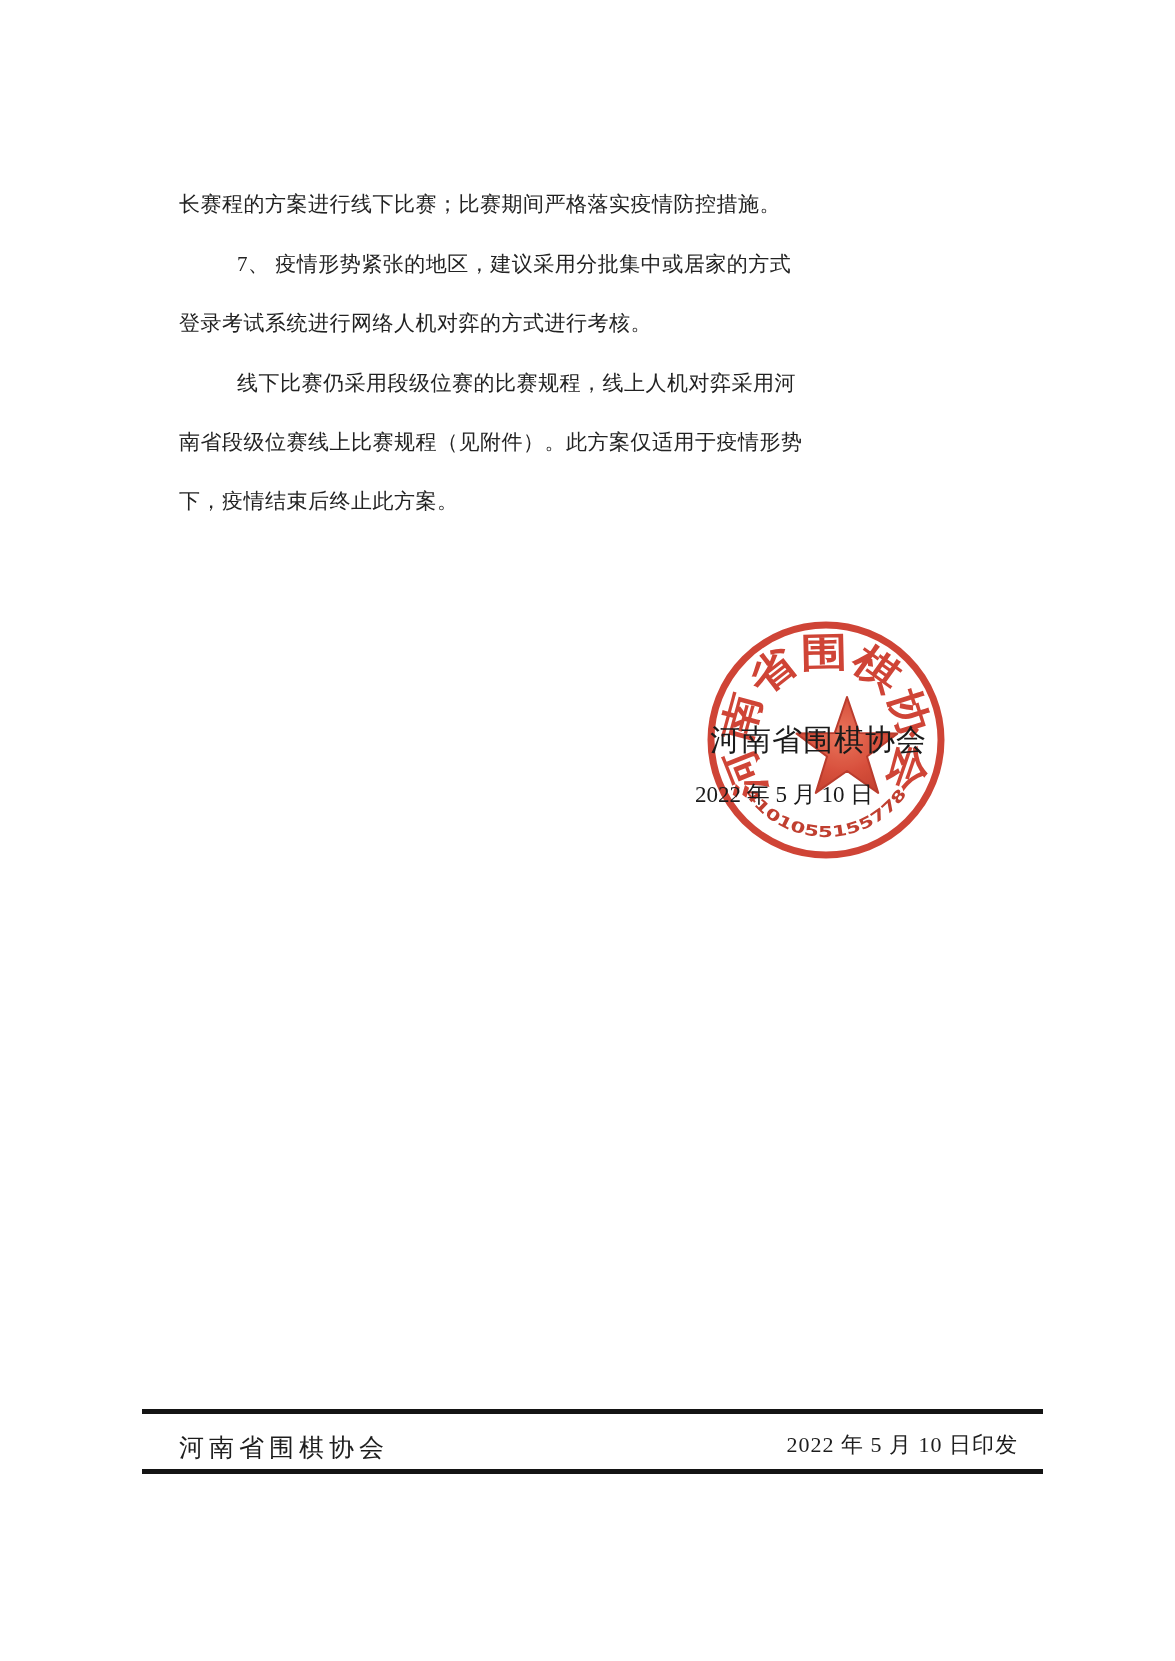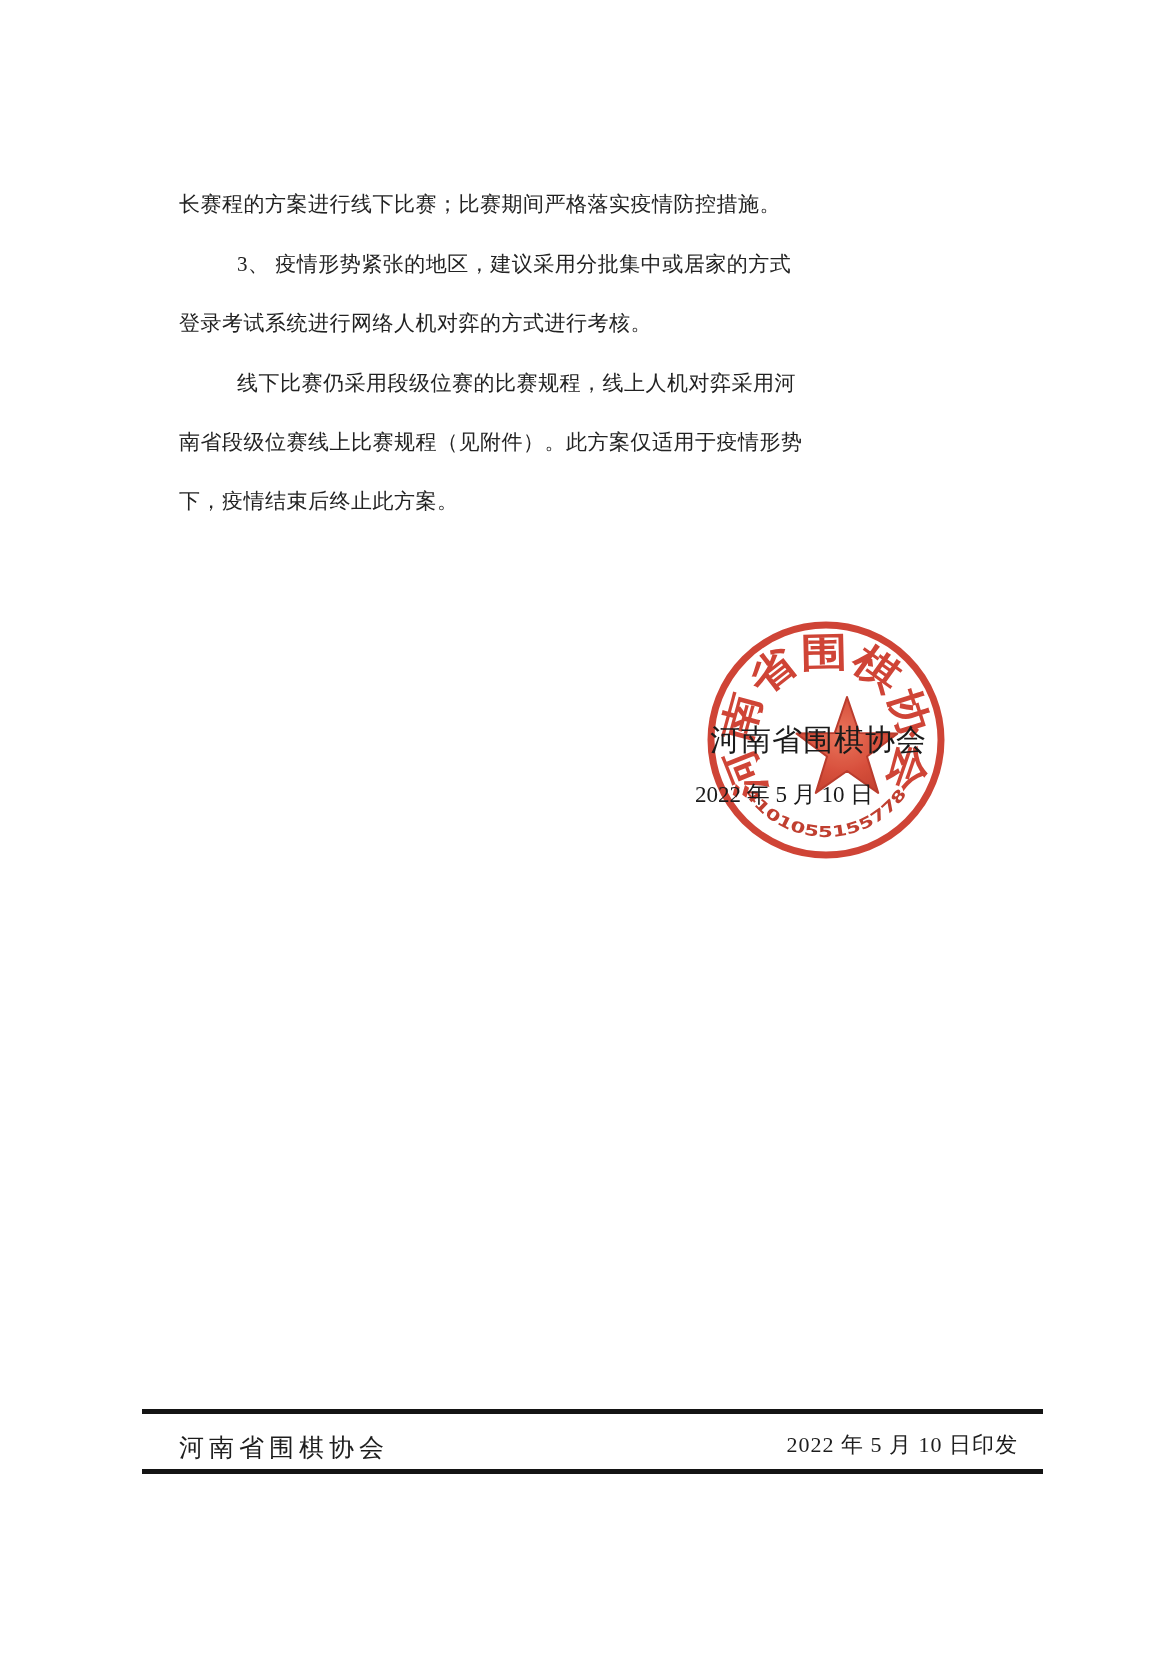--- a/index.html
+++ b/index.html
@@ -101,21 +101,21 @@
     font-weight: bold;
     fill: #bb2f1f;
   }
 </style>
 </head>
 <body>
 
 <div class="page">
 
   <div class="bline" style="top:186px">长赛程的方案进行线下比赛；比赛期间严格落实疫情防控措施。</div>
-  <div class="bline indent" style="top:246px">3、 疫情形势紧张的地区，建议采用分批集中或居家的方式</div>
+  <div class="bline indent" style="top:246px">7、 疫情形势紧张的地区，建议采用分批集中或居家的方式</div>
   <div class="bline" style="top:305px">登录考试系统进行网络人机对弈的方式进行考核。</div>
   <div class="bline" style="top:424px">南省段级位赛线上比赛规程（见附件）。此方案仅适用于疫情形势</div>
   <div class="bline indent" style="top:365px">线下比赛仍采用段级位赛的比赛规程，线上人机对弈采用河</div>
   <div class="bline" style="top:483px">下，疫情结束后终止此方案。</div>
 
 
   <div class="seal-wrap">
     <svg width="252" height="252" viewBox="0 0 252 252">
       <defs>
         <path id="arcTop" d="M 69.3 175.6 A 74 74 0 1 1 182.7 175.6" fill="none"></path>

